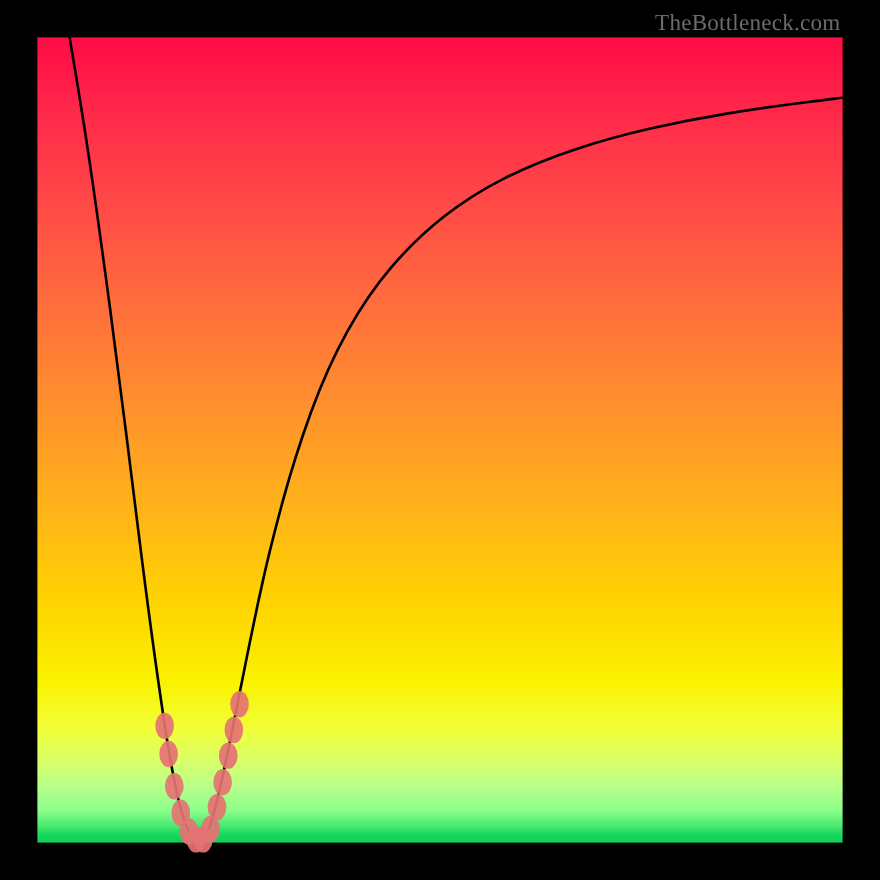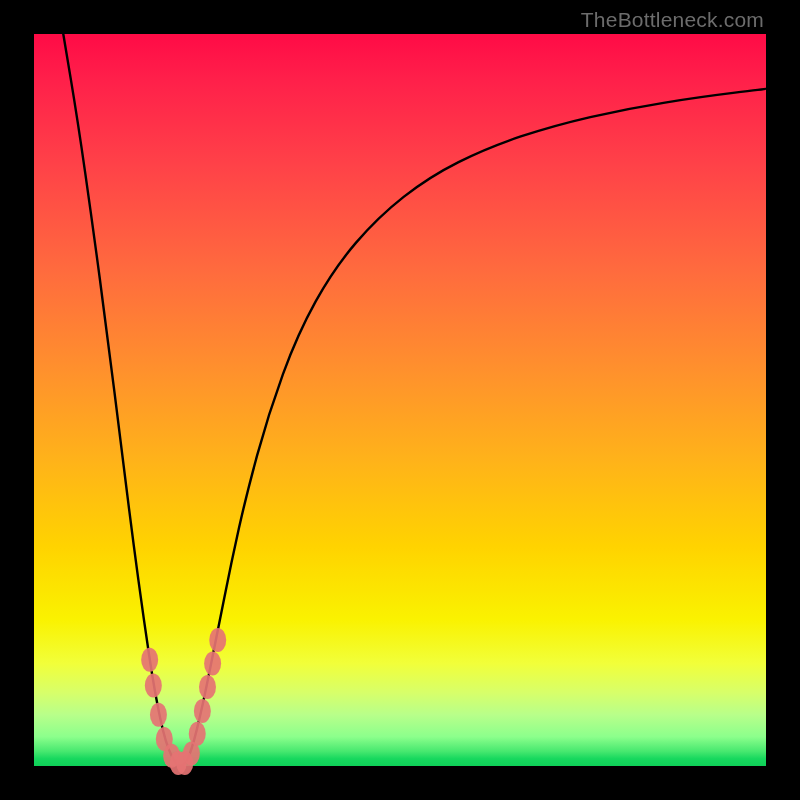--- a/index.html
+++ b/index.html
@@ -45,20 +45,21 @@
   }
   .watermark {
     position: absolute;
     top: 8px;
     right: 36px;
     color: #6c6c6c;
     font-size: 21px;
     font-weight: 400;
     letter-spacing: 0.2px;
     user-select: none;
+    font-family: Liberation Serif, serif;
   }
   svg.overlay {
     position: absolute;
     left: 0;
     top: 0;
     width: 732px;
     height: 732px;
     overflow: visible;
   }
 </style>

